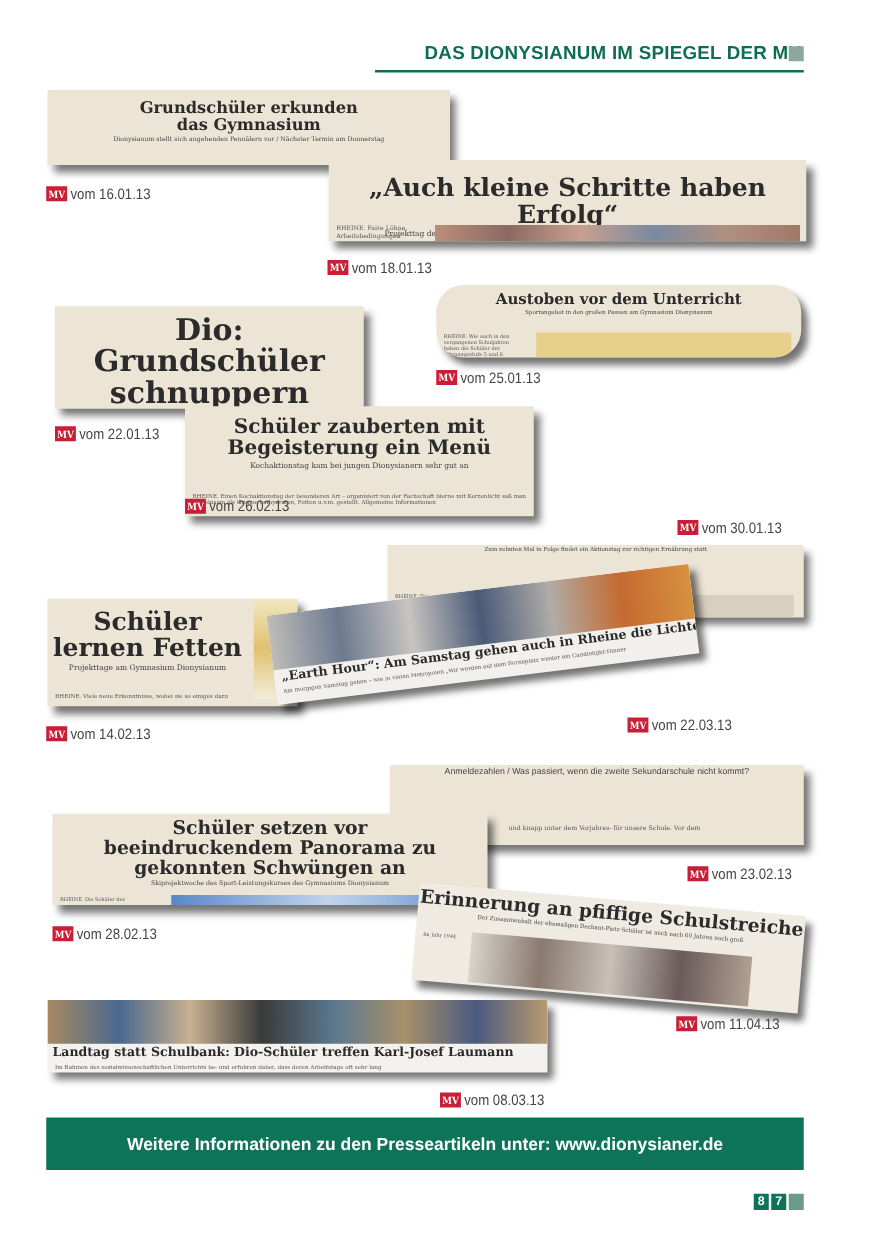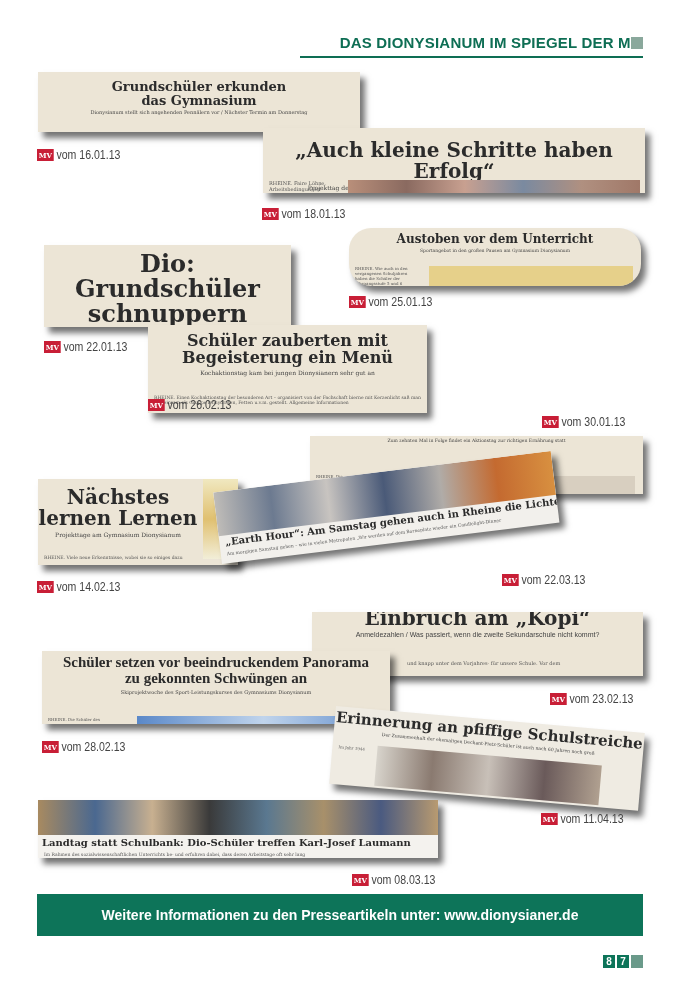--- a/index.html
+++ b/index.html
@@ -85,52 +85,51 @@
   <div class="sub" style="font-size:4.5px;">Zum zehnten Mal in Folge findet ein Aktionstag zur richtigen Ernährung statt</div>
   <div class="body" style="top:38px;width:55px;white-space:normal;font-size:4px;">RHEINE. Die Neuntklässler des Dionysianums</div>
   <div class="photo" style="left:90px;right:8px;top:40px;height:18px;background:#d8cfc0;"></div>
 </div>
 <div class="cap" style="left:542px;top:415px;">
     <span class="mv">MV</span>
     <span>vom 30.01.13</span>
   </div>
 
 <div class="clip" style="left:38px;top:479px;width:200px;height:86px;">
-  <div class="hl" style="font-size:20px;padding:8px 40px 0 0;">Nächstes lernen Lernen</div>
+  <div class="hl" style="font-size:20px;padding:8px 40px 0 0;">Schüler lernen Fetten</div>
   <div class="sub" style="padding-right:40px;">Projekttage am Gymnasium Dionysianum</div>
   <div class="body" style="top:76px;font-size:4.5px;">RHEINE. Viele neue Erkenntnisse, wobei sie so einiges dazu</div>
   <div class="photo" style="right:0;top:0;width:35px;height:80px;background:linear-gradient(#f0e8c0,#e0c070,#f2eed8);"></div>
 </div>
 <div class="cap" style="left:37px;top:580px;">
     <span class="mv">MV</span>
     <span>vom 14.02.13</span>
   </div>
 
 <div class="clip" style="left:222px;top:492px;width:340px;height:72px;transform:rotate(-7deg);transform-origin:left bottom;background:#f2f0ec;">
   <div class="photo" style="left:0;right:0;top:0;height:44px;background:linear-gradient(90deg,#bfbcb8,#6c7a90,#c8c4c0,#4a5a78,#b0aca8,#c46a30,#d89040);"></div>
   <div class="hl" style="position:absolute;top:46px;left:6px;font-size:10px;text-align:left;white-space:nowrap;">„Earth Hour“: Am Samstag gehen auch in Rheine die Lichter aus</div>
   <div class="body" style="top:60px;font-size:4.5px;">Am morgigen Samstag gehen – wie in vielen Metropolen   „Wir werden auf dem Borneplatz wieder ein Candlelight-Dinner</div>
 </div>
 <div class="cap" style="left:502px;top:573px;">
     <span class="mv">MV</span>
     <span>vom 22.03.13</span>
   </div>
 
 <div class="clip" style="left:312px;top:612px;width:331px;height:64px;">
-  <div class="hl" style="font-size:20px;margin-top:-4px;">Einbruch am „Kopi“</div>
   <div class="sub" style="font-family:'Liberation Sans',sans-serif;font-size:7px;">Anmeldezahlen / Was passiert, wenn die zweite Sekundarschule nicht kommt?</div>
   <div class="body" style="top:48px;left:95px;font-size:5px;">und knapp unter dem Vorjahres-   für unsere Schule. Vor dem</div>
 </div>
 <div class="cap" style="left:550px;top:692px;">
     <span class="mv">MV</span>
     <span>vom 23.02.13</span>
   </div>
 
 <div class="clip" style="left:42px;top:651px;width:348px;height:73px;">
-  <div class="hl" style="font-size:15px;padding:4px 20px 0;font-family:Liberation Serif, serif;">Schüler setzen vor beeindruckendem Panorama zu gekonnten Schwüngen an</div>
+  <div class="hl" style="font-size:15px;padding:4px 20px 0;">Schüler setzen vor beeindruckendem Panorama zu gekonnten Schwüngen an</div>
   <div class="sub" style="font-size:5px;">Skiprojektwoche des Sport-Leistungskurses des Gymnasiums Dionysianum</div>
   <div class="body" style="top:66px;width:60px;font-size:4px;">RHEINE. Die Schüler des</div>
   <div class="photo" style="left:95px;right:0;top:65px;height:8px;background:linear-gradient(90deg,#5a88c8,#c0d4ec,#5a88c8);"></div>
 </div>
 <div class="cap" style="left:42px;top:740px;">
     <span class="mv">MV</span>
     <span>vom 28.02.13</span>
   </div>
 
 <div class="clip" style="left:336px;top:706px;width:310px;height:78px;transform:rotate(5deg);transform-origin:left top;background:#efebe2;">

